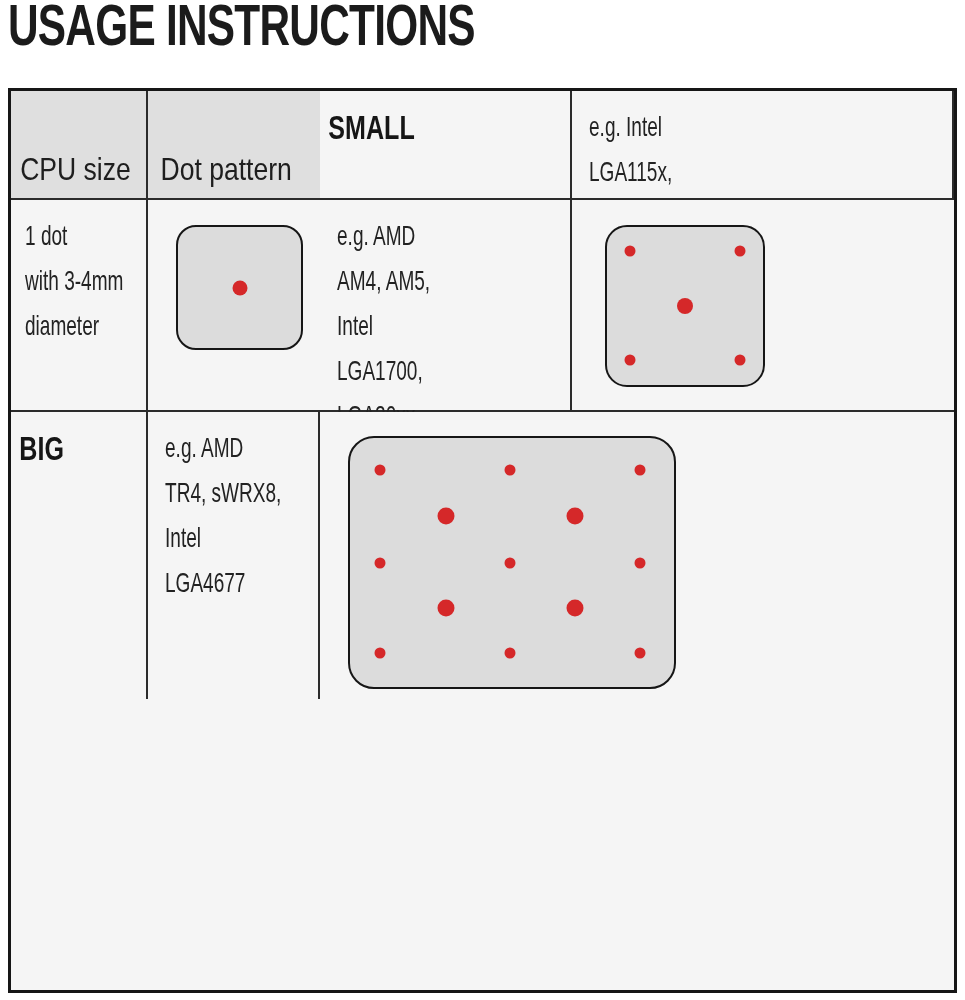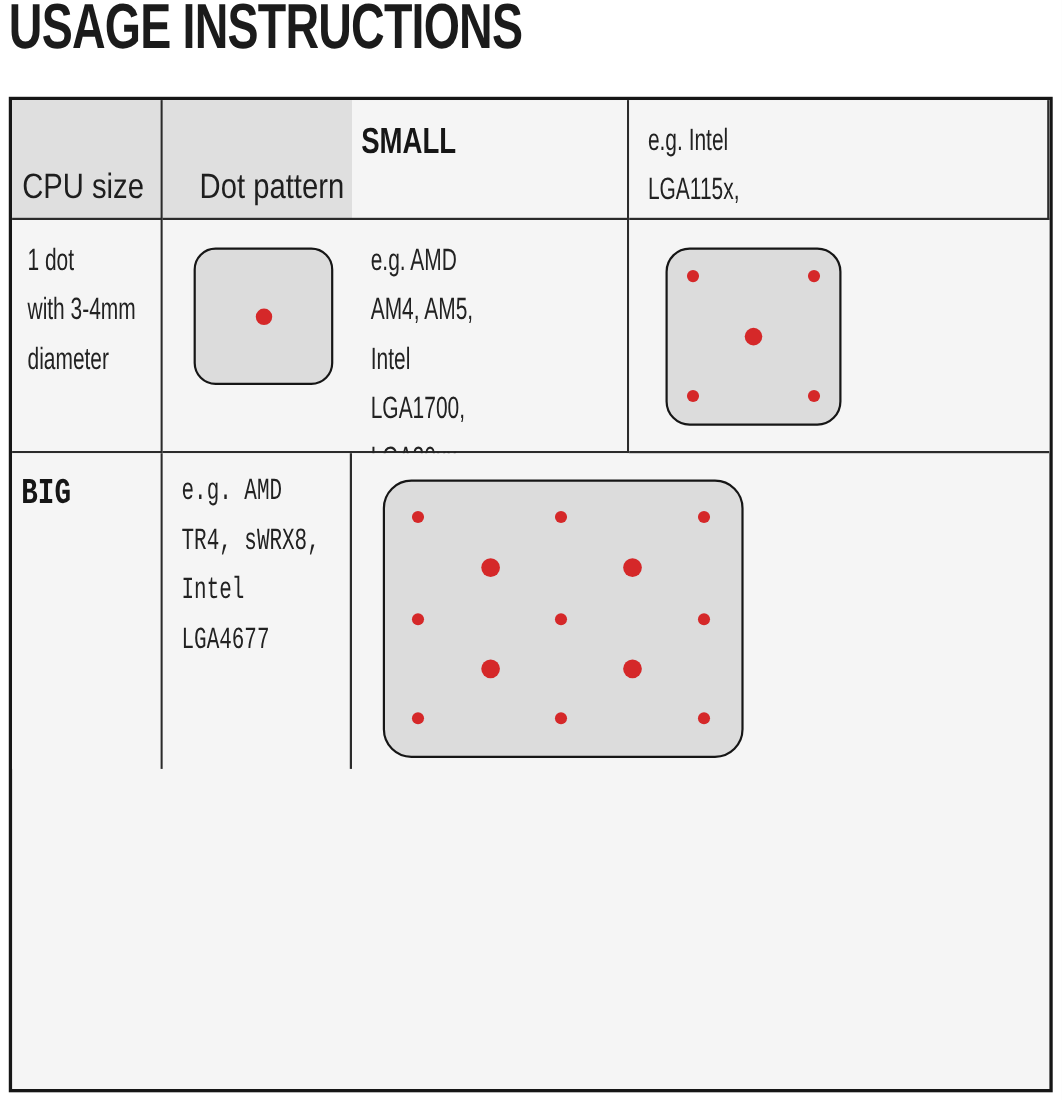--- a/index.html
+++ b/index.html
@@ -19,22 +19,22 @@
     display:grid;
     grid-template-columns:137px 172px 252px 1fr;
     grid-template-rows:109px 212px 287px 1fr;
     background:var(--cell-bg,#f5f5f5);
   }
   .cell{
     box-sizing:border-box;position:relative;
     border-right:2px solid #2b2b2b;border-bottom:2px solid #2b2b2b;
     background:var(--cell-bg,#f5f5f5);
   }
-  .cell.last-col{border-right:none;padding-left:21px;}
-  .cell.last-row{border-bottom:none;font-family:Liberation Mono, monospace;}
+  .cell.last-col{border-right:none;}
+  .cell.last-row{border-bottom:none;}
   .hcell{background:var(--header-bg,#dfdfdf);display:flex;align-items:flex-end;}
 
   .htxt{
     font-size:32px;font-weight:normal;line-height:1;white-space:nowrap;
     transform:scaleX(0.83);transform-origin:left bottom;
     padding:0 0 13px 15px;color:#1e1e1e;
   }
   .hcell.c1 .htxt{padding-left:11px;}
 
   .sizetxt{

